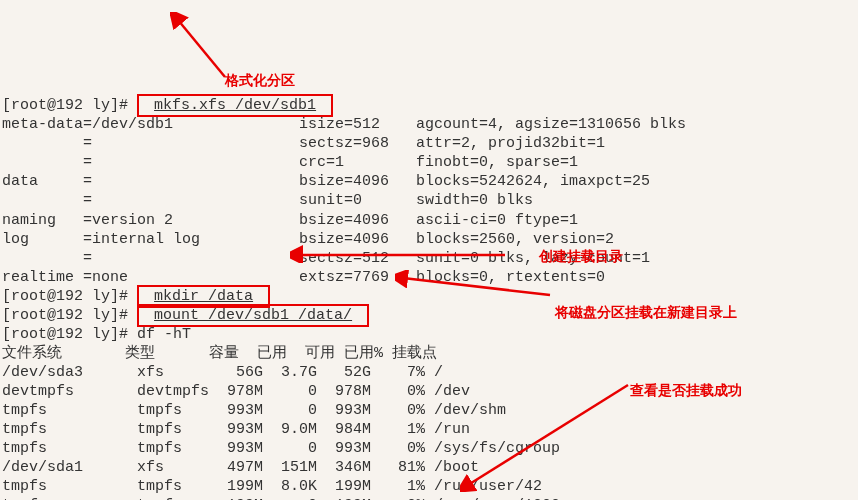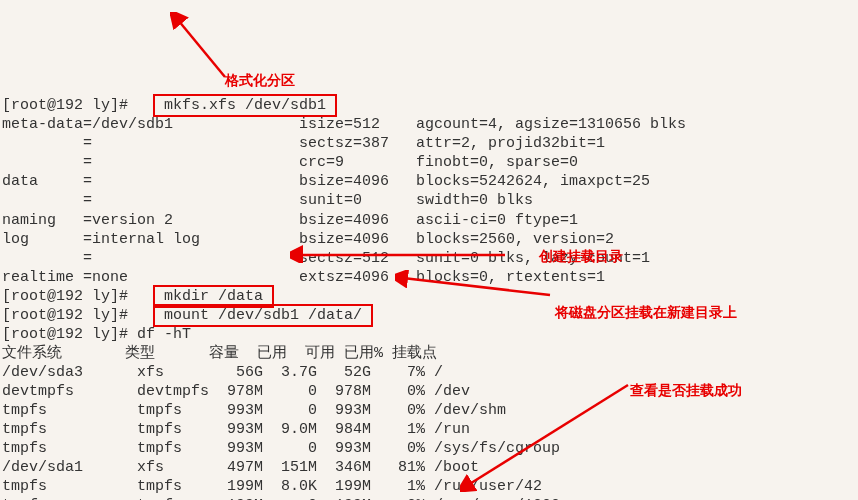--- a/index.html
+++ b/index.html
@@ -12,22 +12,23 @@
     line-height: 1.27;
     padding: 1px 2px;
     position: relative;
     width: 858px;
     height: 500px;
     overflow: hidden;
   }
   .box-red {
     border: 2px solid #e80000;
     display: inline-block;
-    padding: 0 9px;
-    margin: -2px 16px;
+    padding: 0 15px;
+    margin: -2px 0;
+    text-decoration: underline;
   }
   .anno {
     position: absolute;
     color: #e80000;
     font-weight: bold;
     font-family: "Microsoft YaHei", sans-serif;
     font-size: 14px;
   }
   svg.arrow {
     position: absolute;
@@ -35,28 +36,28 @@
   }
 </style>
 </head>
 <body>
 
 
 
 <div>
 <span>[root@192 ly]#</span> <span class="box-red">mkfs.xfs /dev/sdb1</span>
 <span>meta-data=/dev/sdb1              isize=512    agcount=4, agsize=1310656 blks</span>
-<span>         =                       sectsz=387   attr=2, projid32bit=1</span>
-<span>         =                       crc=9        finobt=0, sparse=0</span>
+<span>         =                       sectsz=968   attr=2, projid32bit=1</span>
+<span>         =                       crc=1        finobt=0, sparse=1</span>
 <span>data     =                       bsize=4096   blocks=5242624, imaxpct=25</span>
 <span>         =                       sunit=0      swidth=0 blks</span>
 <span>naming   =version 2              bsize=4096   ascii-ci=0 ftype=1</span>
 <span>log      =internal log           bsize=4096   blocks=2560, version=2</span>
 <span>         =                       sectsz=512   sunit=0 blks, lazy-count=1</span>
-<span>realtime =none                   extsz=4096   blocks=0, rtextents=1</span>
+<span>realtime =none                   extsz=7769   blocks=0, rtextents=0</span>
 <span>[root@192 ly]#</span> <span class="box-red">mkdir /data</span>
 <span>[root@192 ly]#</span> <span class="box-red">mount /dev/sdb1 /data/</span>
 <span>[root@192 ly]#</span> <span>df -hT</span>
 <span>文件系统       类型      容量  已用  可用 已用% 挂载点</span>
 <span>/dev/sda3      xfs        56G  3.7G   52G    7% /</span>
 <span>devtmpfs       devtmpfs  978M     0  978M    0% /dev</span>
 <span>tmpfs          tmpfs     993M     0  993M    0% /dev/shm</span>
 <span>tmpfs          tmpfs     993M  9.0M  984M    1% /run</span>
 <span>tmpfs          tmpfs     993M     0  993M    0% /sys/fs/cgroup</span>
 <span>/dev/sda1      xfs       497M  151M  346M   81% /boot</span>

